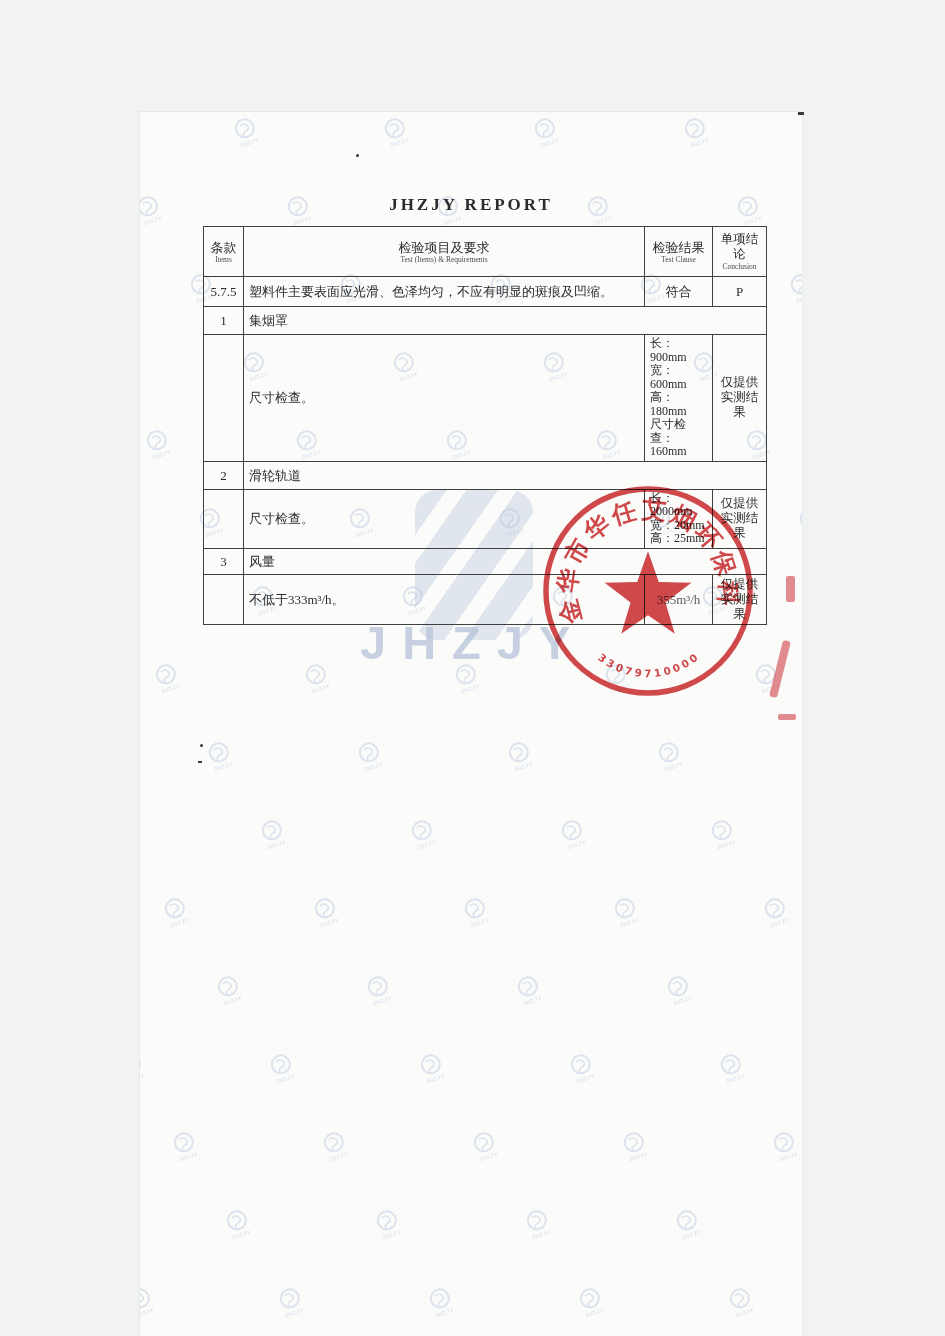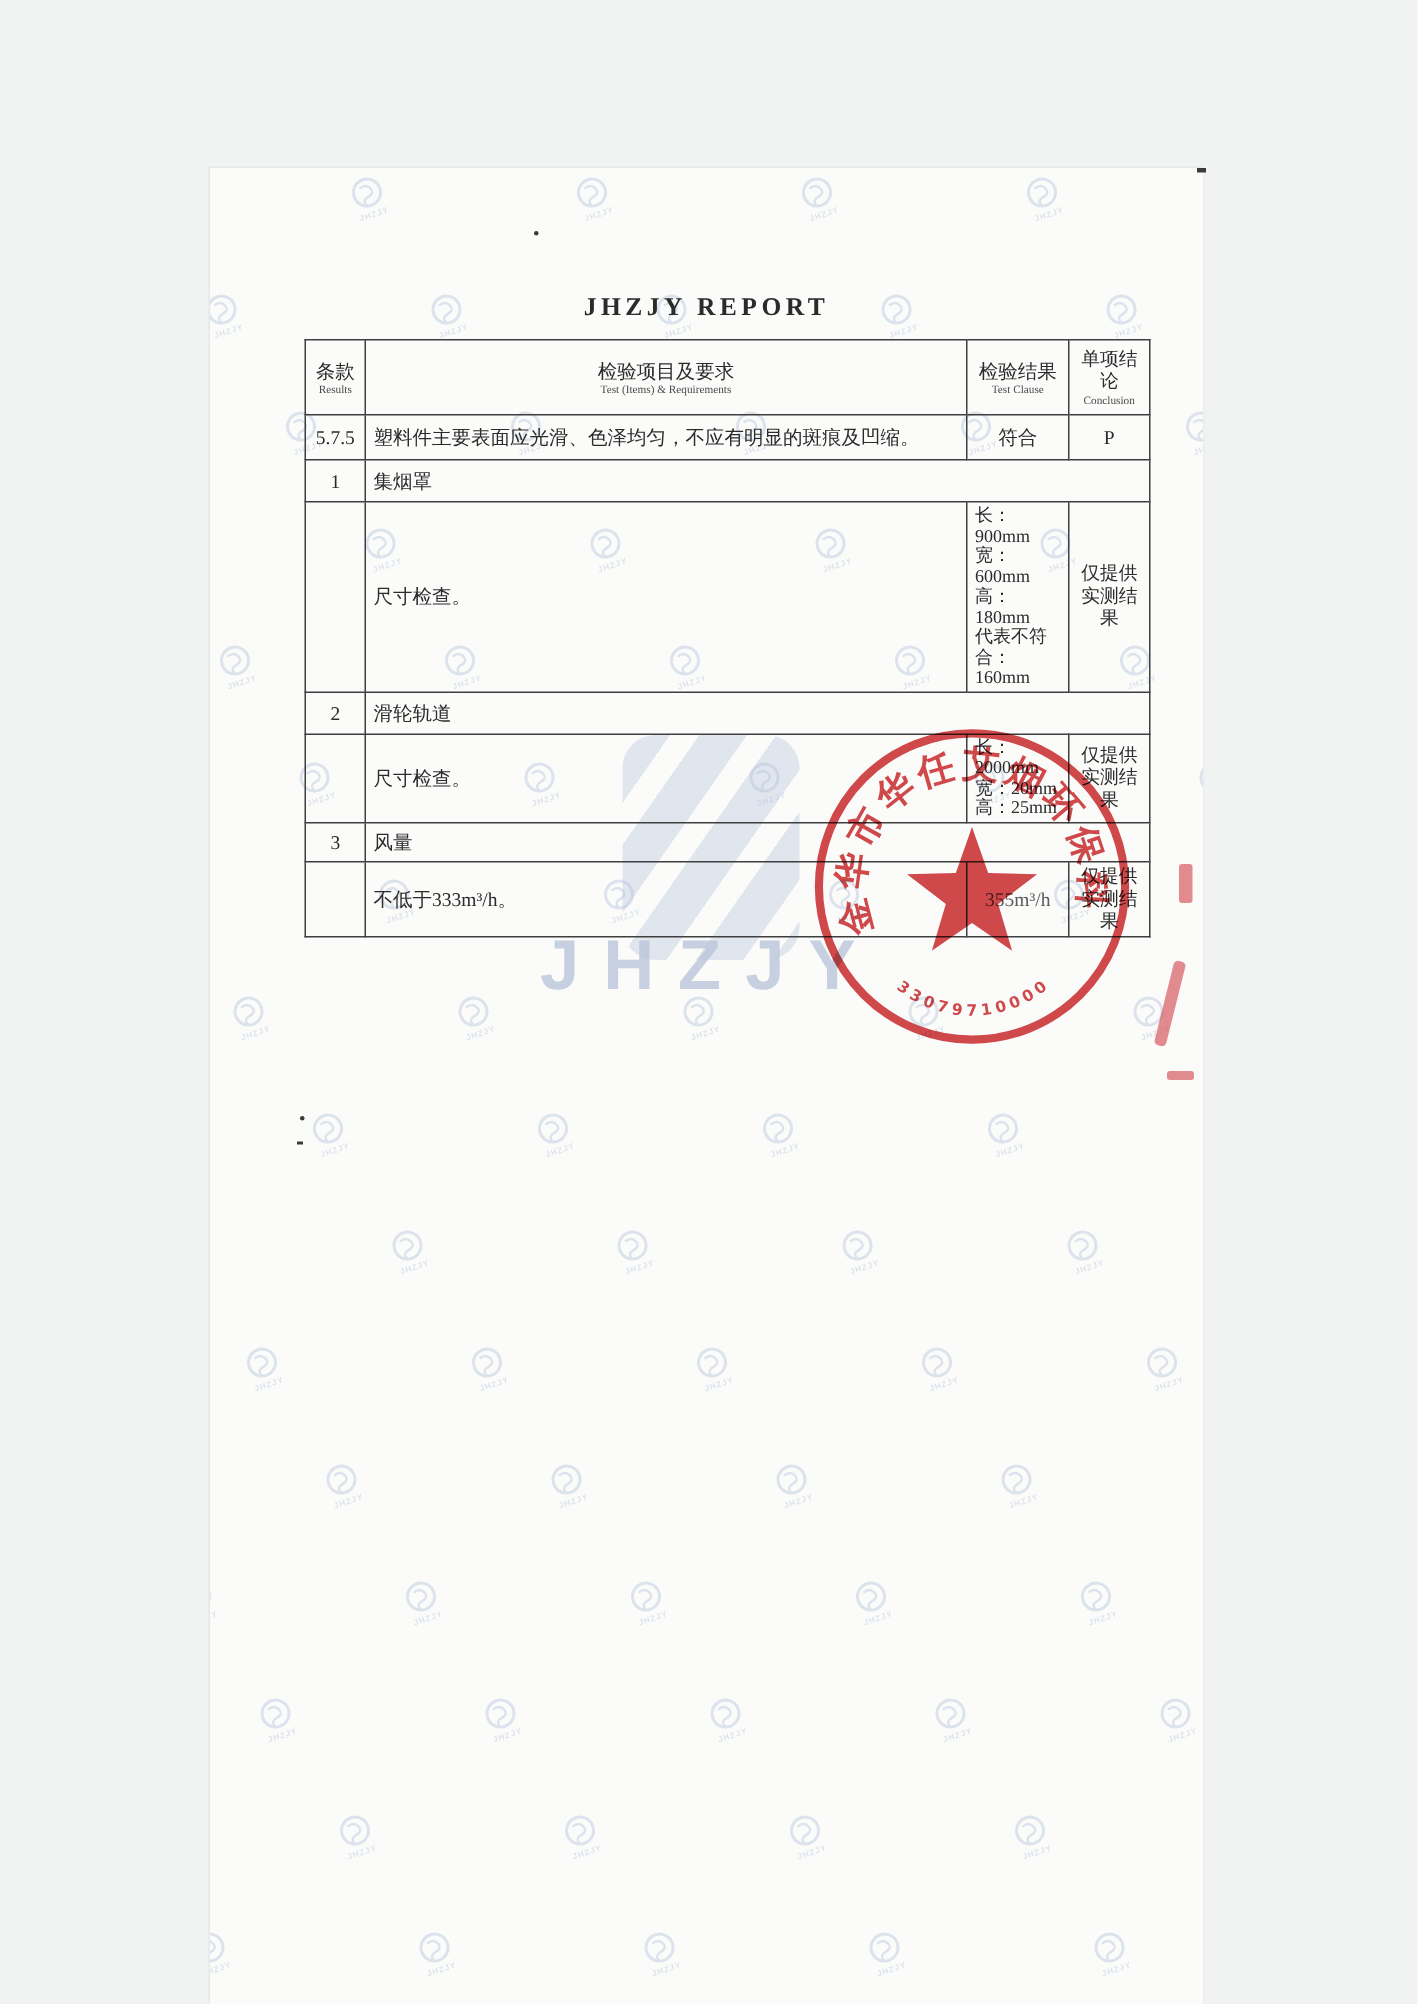--- a/index.html
+++ b/index.html
@@ -464,21 +464,21 @@
     <colgroup>
         <col style="width:40px">
         <col style="width:401px">
         <col style="width:68px">
         <col style="width:54px">
       </colgroup>
     <tbody>
         <tr class="h50">
       <td class="center">
         <span>条款</span>
-        <span class="sub-en">Results</span>
+        <span class="sub-en">Items</span>
       </td>
       <td class="center">
         <span>检验项目及要求</span>
         <span class="sub-en">Test (Items) &amp; Requirements</span>
       </td>
       <td class="center">
         <span>检验结果</span>
         <span class="sub-en">Test Clause</span>
       </td>
       <td class="center concl">
@@ -499,21 +499,21 @@
       <td colspan="3">集烟罩</td>
     </tr>
 
     <tr class="h65">
       <td></td>
       <td>尺寸检查。</td>
       <td class="result-lines">
         <span>长：900mm</span>
         <span>宽：600mm</span>
         <span>高：180mm</span>
-        <span>代表不符合：</span>
+        <span>尺寸检查：</span>
         <span>160mm</span>
       </td>
       <td class="concl">仅提供实测结果</td>
     </tr>
 
     <tr class="h28">
       <td class="center">2</td>
       <td colspan="3">滑轮轨道</td>
     </tr>
 

